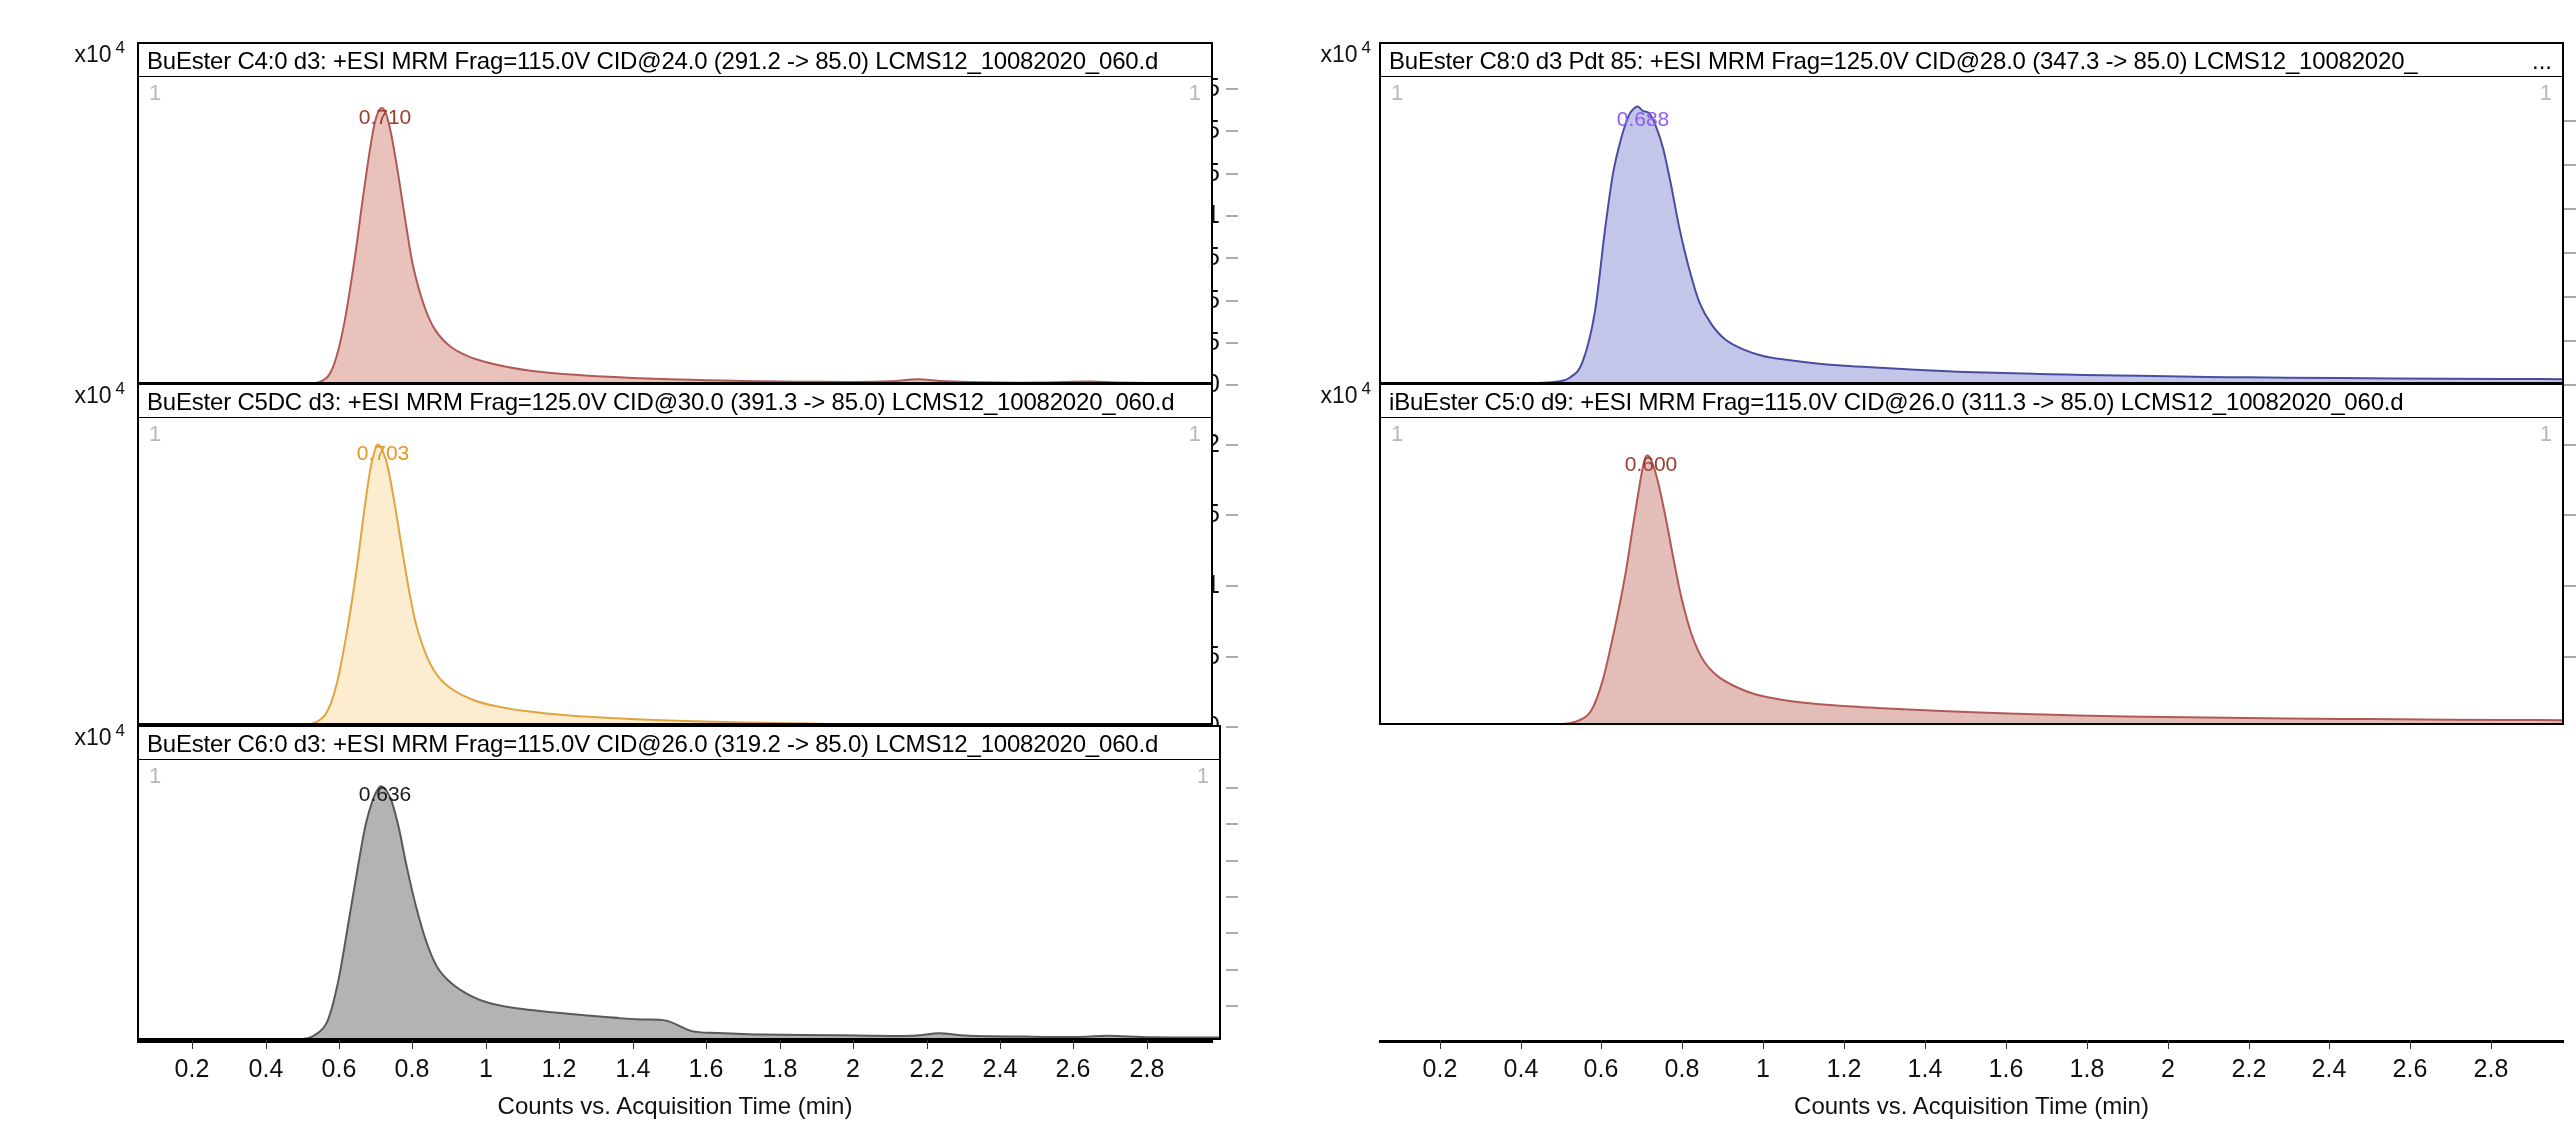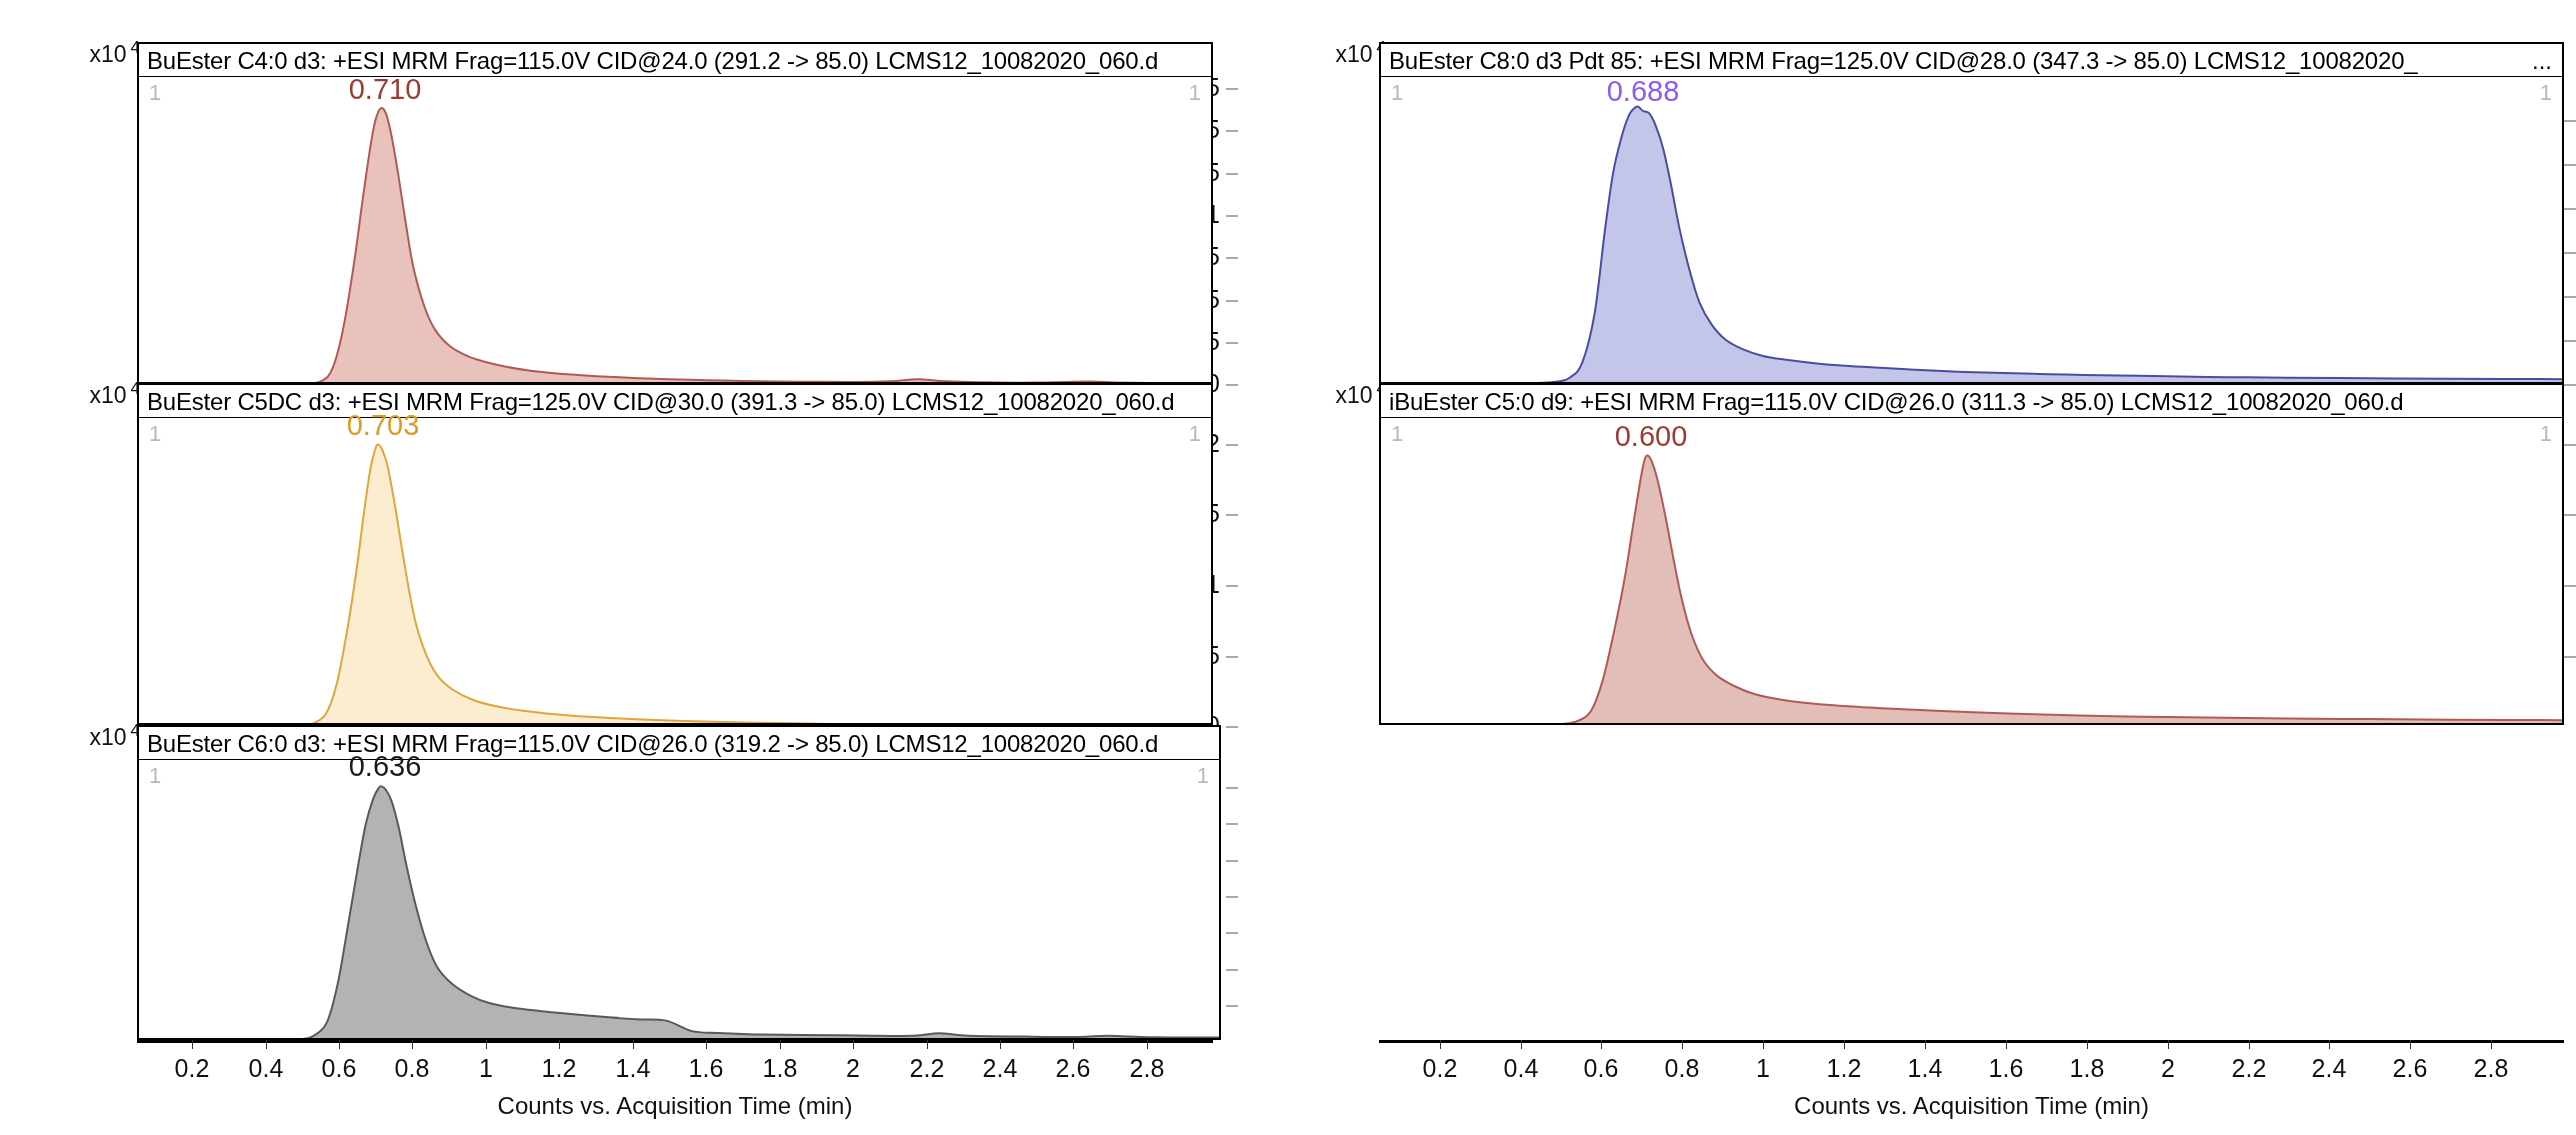--- a/index.html
+++ b/index.html
@@ -5,43 +5,43 @@
   html,body{margin:0;padding:0;background:#ffffff;}
   body{width:2576px;height:1135px;position:relative;
        font-family:"Liberation Sans","DejaVu Sans",sans-serif;
        -webkit-font-smoothing:antialiased;overflow:hidden;}
 
   .col{position:absolute;top:0;}
   #col-left{left:0;width:1238px;}
   #col-right{left:1288px;width:1288px;}
 
   
-  .expo{position:absolute;left:0;white-space:nowrap;font-size:23px;color:#111;margin-left:15px;}
+  .expo{position:absolute;left:0;white-space:nowrap;font-size:23px;color:#111;}
   .expo .base{font-size:23px;}
   .expo .sup{font-size:17px;vertical-align:super;margin-left:4px;}
 
   .ylabels{position:absolute;left:0;width:100%;}
   .ytick{position:absolute;right:0;transform:translateY(-50%);
          font-size:25px;color:#111;white-space:nowrap;text-align:right;}
   .ytick .tickmark{display:inline-block;width:12px;height:1px;background:#555;
          vertical-align:middle;margin-left:6px;}
 
   .plotbox{position:absolute;border:2px solid #000;background:#fff;
            box-sizing:border-box;overflow:hidden;}
 
   .ptitle{position:absolute;left:8px;top:3px;font-size:24px;color:#000;
           white-space:nowrap;letter-spacing:-0.2px;}
   .ptitle-ell{position:absolute;right:10px;top:3px;font-size:24px;color:#000;}
 
   .corner-num{position:absolute;font-size:22px;color:#b9b9b9;}
   .corner-left{left:10px;}
   .corner-right{right:10px;}
 
-  .peaklabel{position:absolute;font-size:29px;white-space:nowrap;
-             transform:translateX(-50%);}
+  .peaklabel{position:absolute;font-size:21px;white-space:nowrap;
+             transform:translateX(-50%);margin-top:32px;}
 
   .chromsvg{position:absolute;left:0;top:0;width:100%;height:100%;}
 
   
   .xaxis{position:absolute;left:0;width:100%;height:89px;}
   .xaxis-line{position:absolute;left:0;right:0;top:0;height:3px;background:#000;}
   .xtick{position:absolute;top:14px;font-size:25px;color:#111;
          transform:translateX(-50%);white-space:nowrap;}
   .xtickmark{position:absolute;top:0;width:1px;height:9px;background:#333;}
   .xtitle{position:absolute;width:100%;top:52px;text-align:center;

